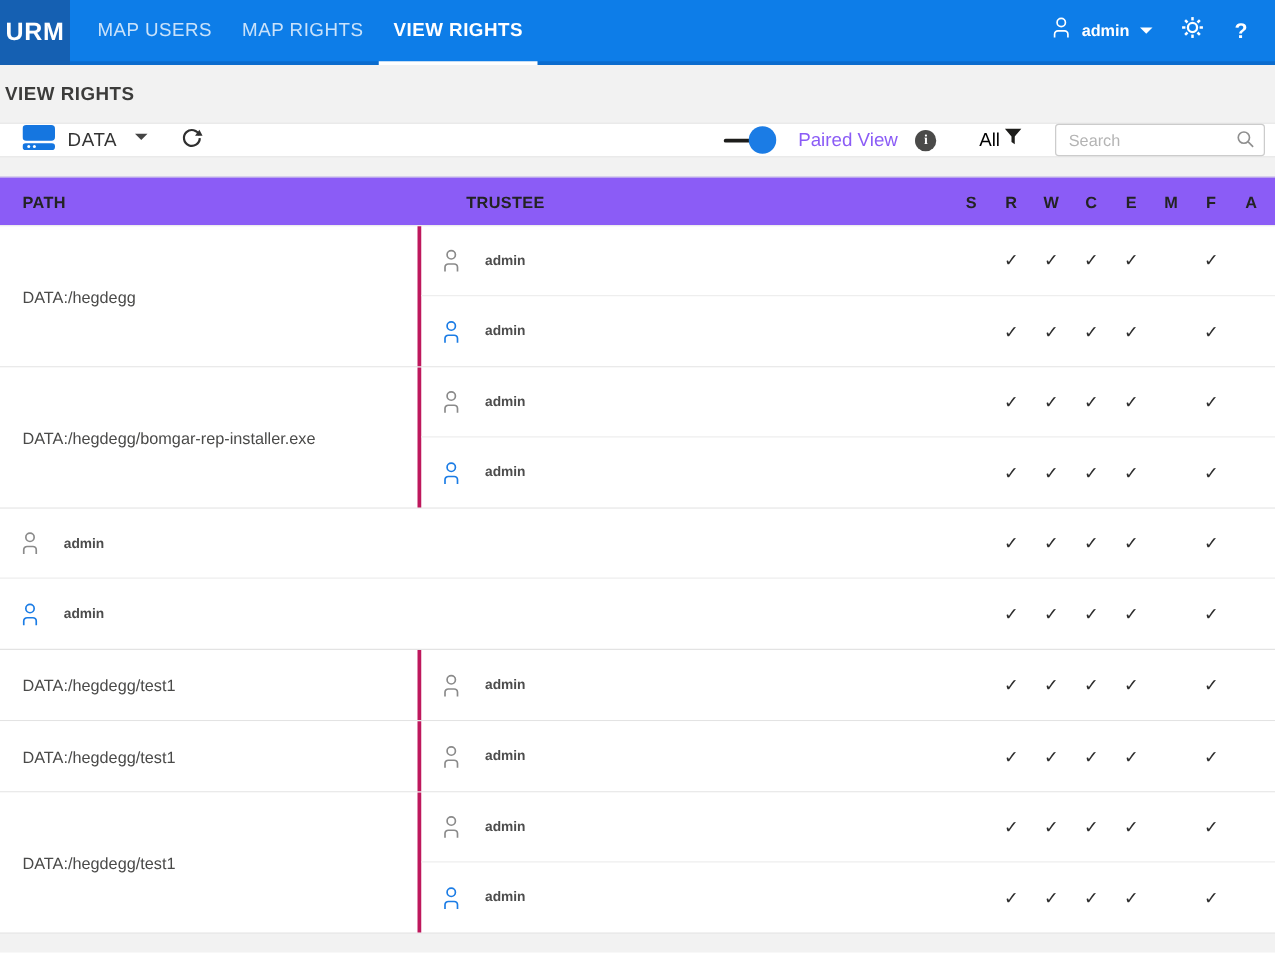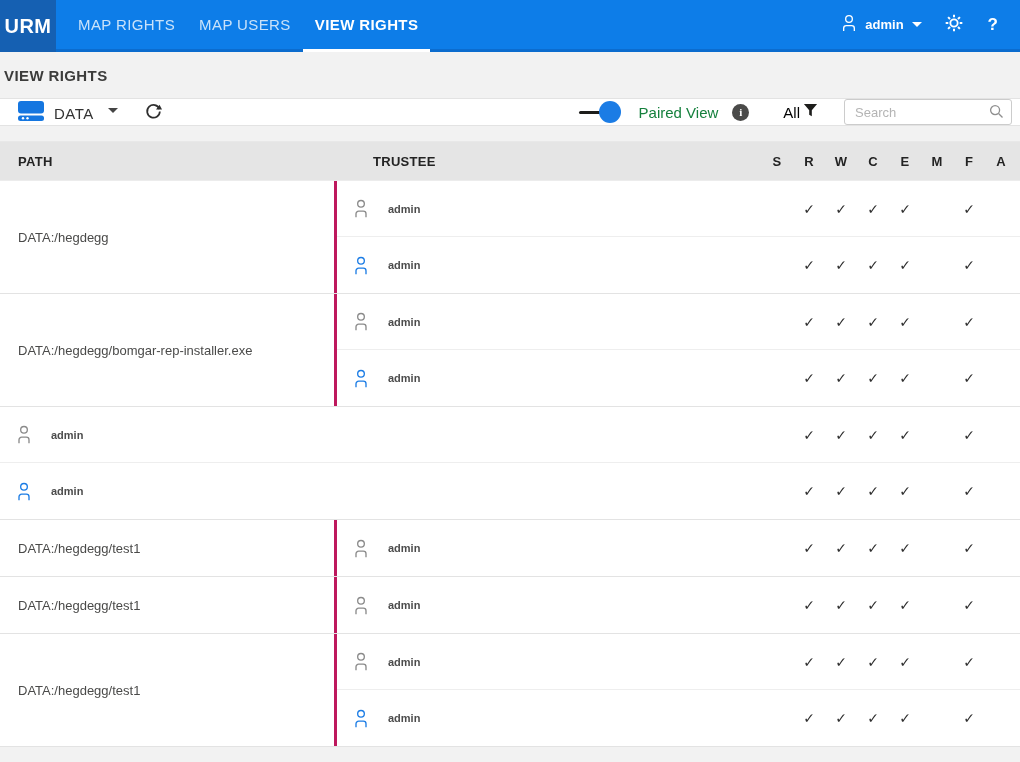--- a/index.html
+++ b/index.html
@@ -114,21 +114,21 @@
   }
   .toggle-track {
     position: absolute; left: 0; right: 8px; top: 50%;
     height: 3px; margin-top: -1.5px; background: #1d1d1b; border-radius: 2px;
   }
   .toggle-knob {
     position: absolute; right: 0; top: 0;
     width: 22px; height: 22px; border-radius: 50%;
     background: #1b7ce5;
   }
-  .paired-label { font-size: 15px; color: #15803d; margin-right: 14px; }
+  .paired-label { font-size: 15px; color: #8b5cf6; margin-right: 14px; }
   .info-icon {
     width: 17px; height: 17px; border-radius: 50%;
     background: #4a4a49; color: #fff;
     font-size: 11px; font-weight: bold; font-family: "Liberation Serif", serif;
     display: flex; align-items: center; justify-content: center;
     cursor: pointer; margin-right: 34px;
   }
   .filter-group { display: flex; align-items: center; cursor: pointer; margin-right: 26px; }
   .filter-label { font-size: 15px; color: #000000; margin-right: 3px; }
   .search-box {
@@ -143,21 +143,21 @@
     outline: none;
   }
   .search-box input::placeholder { color: #b4b4b4; }
   .search-icon { position: absolute; right: 8px; top: 5px; }
 
   
   .rights-table { margin-top: 15px; background: #fff; }
   .thead {
     display: flex; align-items: center;
     height: 40px;
-    background: #e5e5e5;
+    background: #8b5cf6;
     border-top: 1px solid #e8e8e8;
     border-bottom: 1px solid #ececec;
     font-size: 13px; font-weight: bold; color: #232323;
     letter-spacing: 0.3px;
   }
   .th-path { width: 362px; padding-left: 18px; }
   .th-trustee { padding-left: 11px; flex: 1; }
   .rights-cols { display: flex; width: 256px; margin-right: 3px; }
   .rights-cols .r-col, .rights .r-cell {
     width: 32px; text-align: center;
@@ -188,22 +188,22 @@
   .spacer { flex: 1; }
   .rights { display: flex; width: 256px; margin-right: 3px; }
   .r-cell { font-size: 14px; color: #2f2f2f; }
 </style>
 </head>
 <body>
 
 <div class="topbar">
   <div class="brand">URM</div>
   <div class="nav-tabs">
+    <div class="nav-tab">MAP USERS</div>
     <div class="nav-tab">MAP RIGHTS</div>
-    <div class="nav-tab">MAP USERS</div>
     <div class="nav-tab active">VIEW RIGHTS</div>
   </div>
   <div class="topbar-right">
     <div class="user-menu">
       <span>
         <svg width="16" height="20" viewBox="0 0 24 28">
           <circle cx="12" cy="8" r="5" fill="none" stroke="#ffffff" stroke-width="2"></circle>
           <path d="M4 26 v-4 a4 4 0 0 1 4 -4 h8 a4 4 0 0 1 4 4 v4" fill="none" stroke="#ffffff" stroke-width="2"></path>
         </svg>
       </span>

